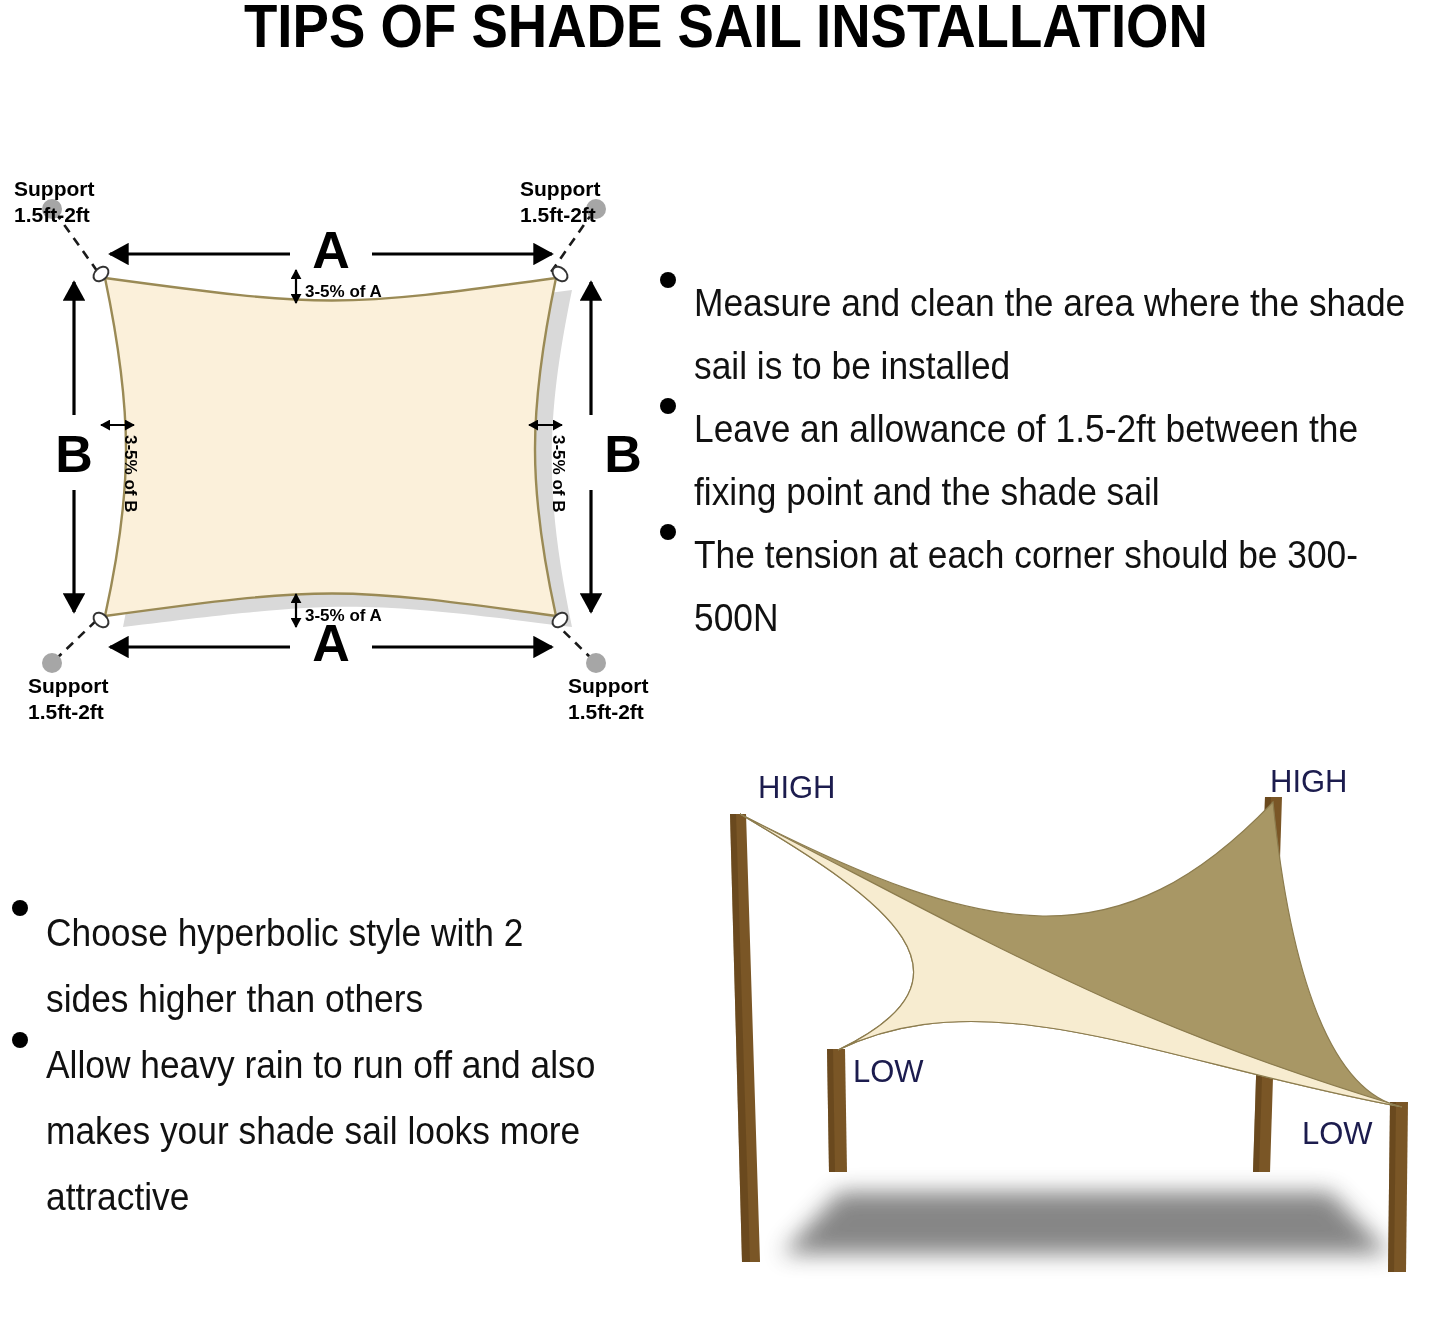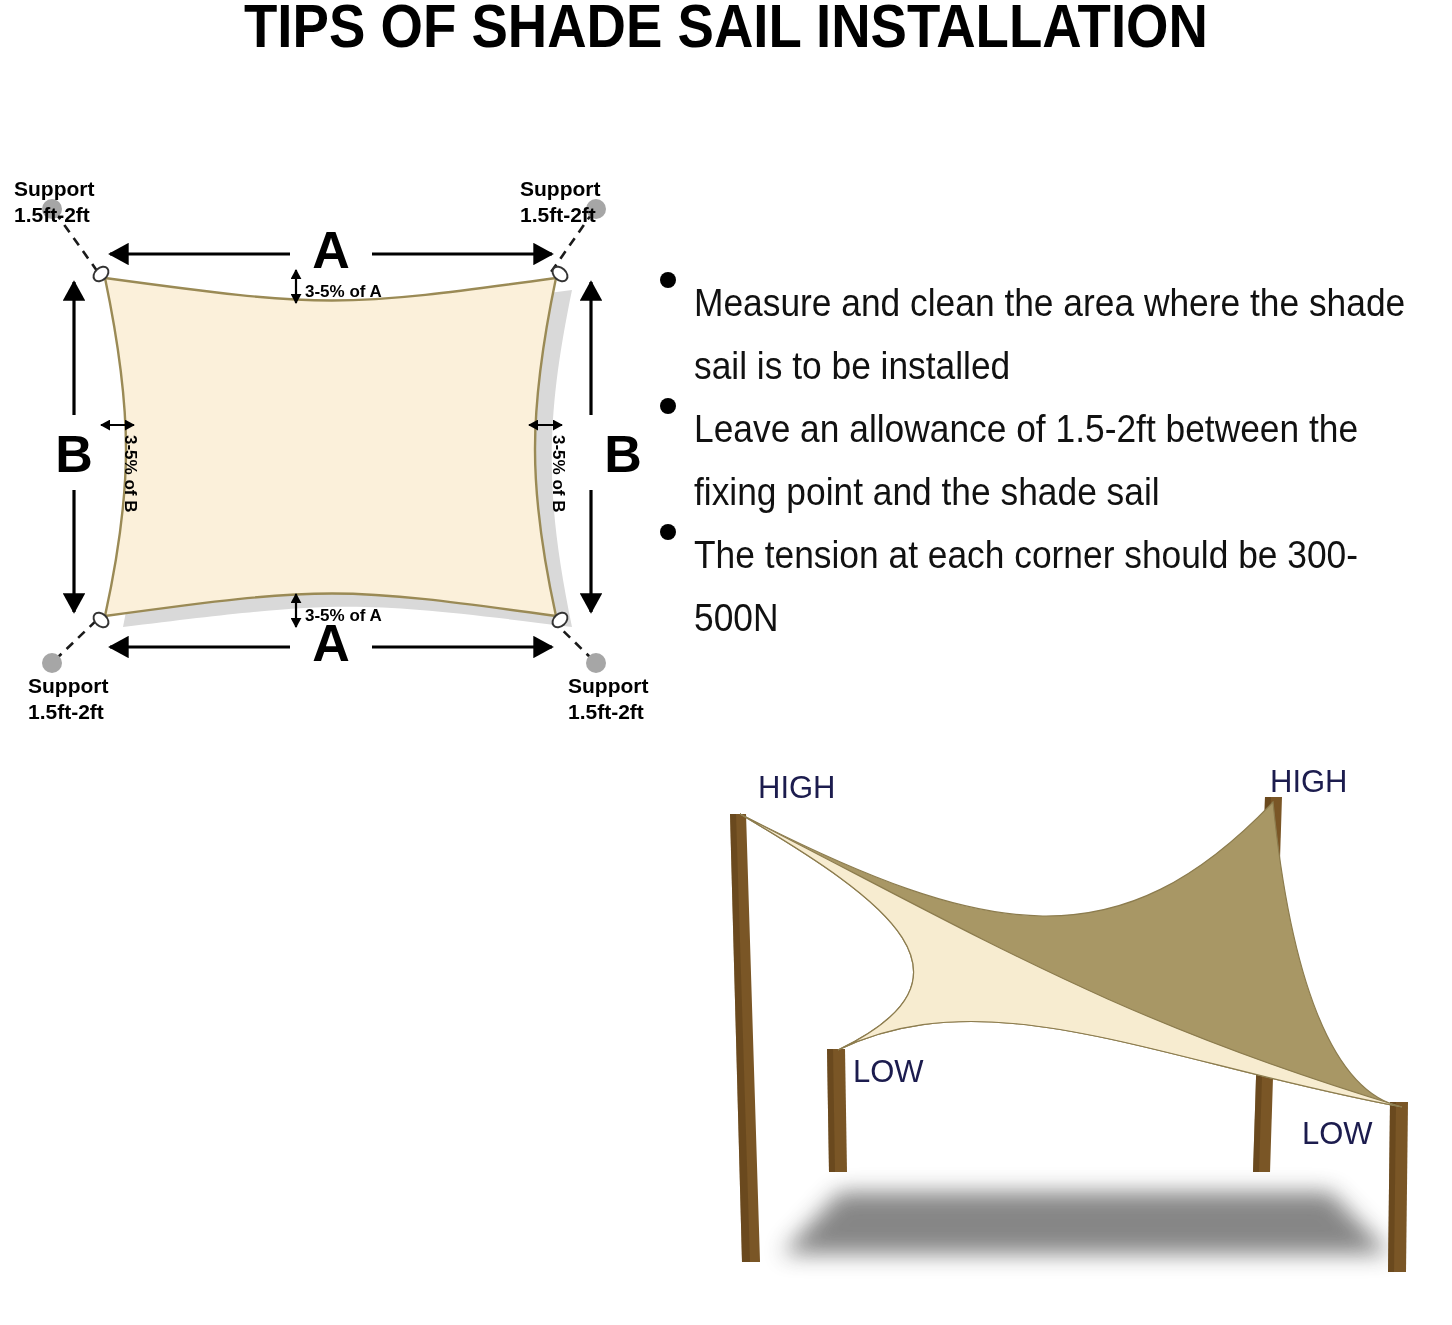--- a/index.html
+++ b/index.html
@@ -177,20 +177,28 @@
     <span class="bullet-dot"></span>
     <span class="bullet-text">Leave an allowance of 1.5-2ft between the fixing point and the shade sail</span>
   </li>
   <li class="bullet-item">
     <span class="bullet-dot"></span>
     <span class="bullet-text">The tension at each corner should be 300-500N</span>
   </li>
 </ul>
 
 <ul class="bullet-list" id="hyper-list">
+  <li class="bullet-item">
+    <span class="bullet-dot"></span>
+    <span class="bullet-text">Choose hyperbolic style with 2 sides higher than others</span>
+  </li>
+  <li class="bullet-item">
+    <span class="bullet-dot"></span>
+    <span class="bullet-text">Allow heavy rain to run off and also makes your shade sail looks more attractive</span>
+  </li>
 </ul>
 
 <div class="svg-holder" style="left:690px;top:762px;width:762px;height:520px;">
   <svg width="762" height="520" viewBox="0 0 762 520">
 
     <path d="M 150,430 L 640,430 L 700,492 L 92,492 Z" fill="#808080" filter="url(#blurShadow)" opacity="0.95"></path>
 
     <g>
       <path d="M 40,52 L 56,52 L 70,500 L 52,500 Z" fill="#7A5626"></path>
       <path d="M 40,52 L 46,52 L 60,500 L 52,500 Z" fill="#5C3F18" opacity="0.55"></path>

